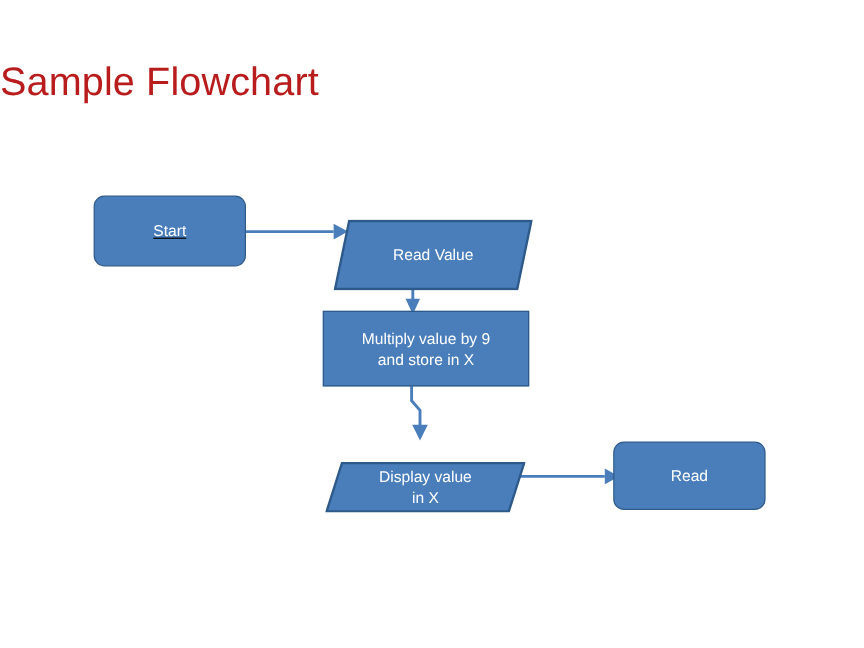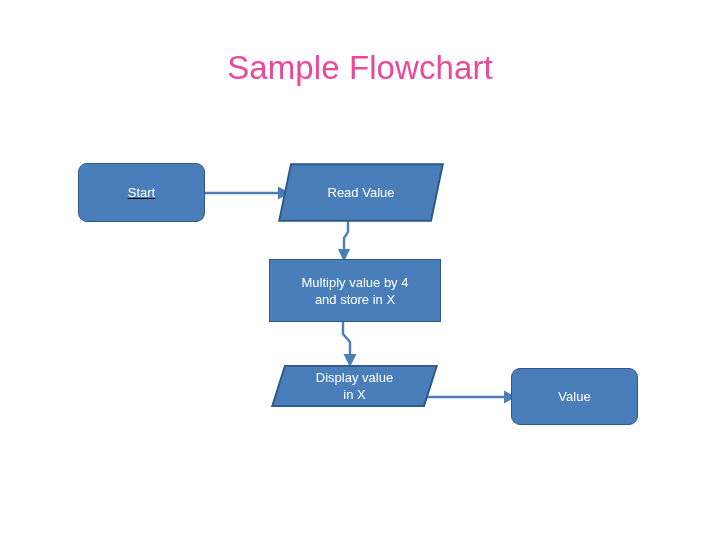--- a/index.html
+++ b/index.html
@@ -21,24 +21,24 @@
     left: 0; top: 0;
     width: 720px;
     height: 540px;
   }
 
   .title {
     position: absolute;
     left: 0;
     top: 48px;
     width: 720px;
-    text-align: center;
+    text-align: left;
     font-size: 33px;
     font-weight: 400;
-    color: #ec4899;
+    color: #b91c1c;
     letter-spacing: 0.1px;
     line-height: 40px;
     white-space: nowrap;
   }
 
   
   .node {
     position: absolute;
     box-sizing: border-box;
     display: flex;
@@ -67,20 +67,21 @@
   
   .proc {
     background: #4a7ebb;
     border: 1.5px solid #2e5a8a;
   }
 
   
   .io {
     background: transparent;
     border: none;
+    margin-top: 20px;
   }
   .io svg {
     position: absolute;
     left: 0; top: 0;
     width: 100%;
     height: 100%;
     z-index: 1;
   }
 
   
@@ -130,29 +131,29 @@
   </div>
 
   <div class="node io" style="left:278px; top:163px; width:166px; height:59px;">
     <svg viewBox="0 0 166 59" preserveAspectRatio="none">
       <polygon points="13,1.2 164.8,1.2 153,57.8 1.2,57.8" fill="#4a7ebb" stroke="#2e5a8a" stroke-width="2" vector-effect="non-scaling-stroke"></polygon>
     </svg>
     <span class="label">Read Value</span>
   </div>
 
   <div class="node proc" style="left:269px; top:259px; width:172px; height:63px;">
-    <span class="label">Multiply value by 4
+    <span class="label">Multiply value by 9
 and store in X</span>
   </div>
 
   <div class="node io" style="left:271px; top:365px; width:167px; height:42px;">
     <svg viewBox="0 0 167 60" preserveAspectRatio="none">
       <polygon points="14,1.2 165.8,1.2 153,58.8 1.2,58.8" fill="#4a7ebb" stroke="#2e5a8a" stroke-width="2" vector-effect="non-scaling-stroke"></polygon>
     </svg>
     <span class="label">Display value
 in X</span>
   </div>
 
   <div class="node term" style="left:511px; top:368px; width:127px; height:57px;">
-    <span class="label">Value</span>
+    <span class="label">Read</span>
   </div>
 
 </div>
 
 </body></html>

